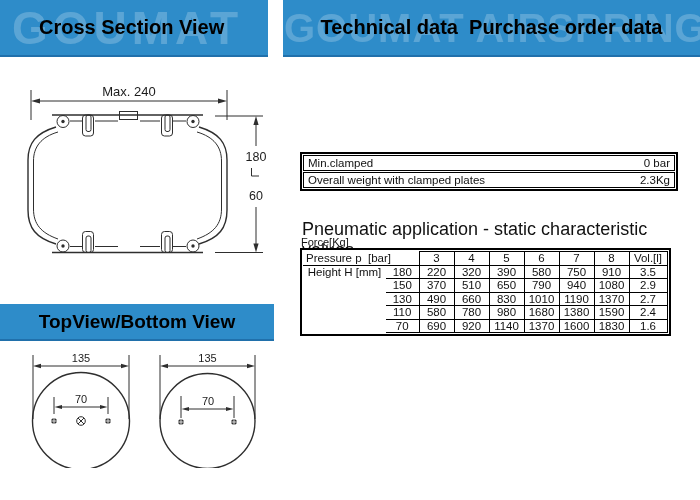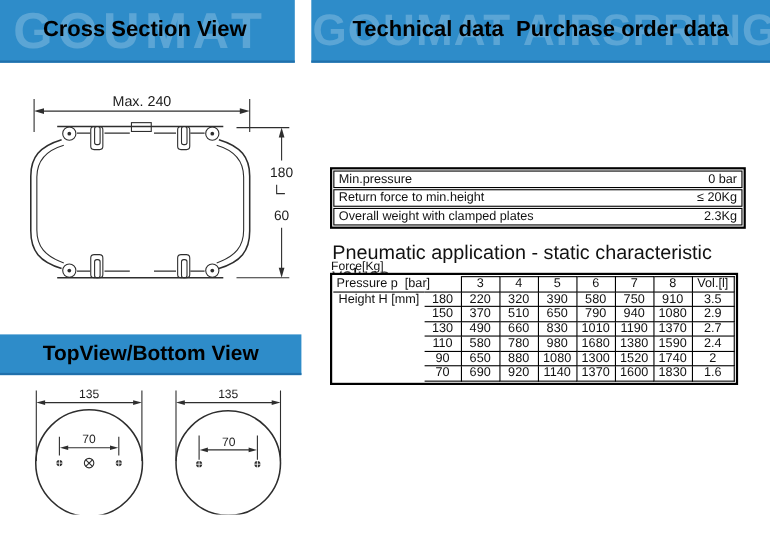--- a/index.html
+++ b/index.html
@@ -195,26 +195,22 @@
         <line x1="181" y1="418.8" x2="181" y2="425.2" stroke="#fff" stroke-width="0.8"></line>
         <circle class="arr" cx="234" cy="422" r="2.8"></circle>
         <line x1="230.8" y1="422" x2="237.2" y2="422" stroke="#fff" stroke-width="0.8"></line>
         <line x1="234" y1="418.8" x2="234" y2="425.2" stroke="#fff" stroke-width="0.8"></line>
       </g>
     </g>
   </svg>
 
   <div class="tblwrap" id="spec">
       <div class="spec-row">
-        <span>Min.pressure</span>
+        <span>Min.clamped</span>
         <span>0 bar</span>
-      </div>
-      <div class="spec-row">
-        <span>Return force to min.height</span>
-        <span>≤ 20Kg</span>
       </div>
       <div class="spec-row">
         <span>Overall weight with clamped plates</span>
         <span>2.3Kg</span>
       </div>
     </div>
 
   <div id="pneu-title">Pneumatic application - static characteristic values</div>
   <div id="force-label">Force[Kg]</div>
   <div class="tblwrap" id="pneu">
@@ -282,31 +278,20 @@
             <td class="c-v">580</td>
             <td class="c-v">780</td>
             <td class="c-v">980</td>
             <td class="c-v">1680</td>
             <td class="c-v">1380</td>
             <td class="c-v">1590</td>
             <td class="c-v">2.4</td>
           </tr>
           <tr>
             <td class="c-lbl"></td>
-            <td class="c-h">90</td>
-            <td class="c-v">650</td>
-            <td class="c-v">880</td>
-            <td class="c-v">1080</td>
-            <td class="c-v">1300</td>
-            <td class="c-v">1520</td>
-            <td class="c-v">1740</td>
-            <td class="c-v">2</td>
-          </tr>
-          <tr>
-            <td class="c-lbl"></td>
             <td class="c-h">70</td>
             <td class="c-v">690</td>
             <td class="c-v">920</td>
             <td class="c-v">1140</td>
             <td class="c-v">1370</td>
             <td class="c-v">1600</td>
             <td class="c-v">1830</td>
             <td class="c-v">1.6</td>
           </tr>
         </tbody>

